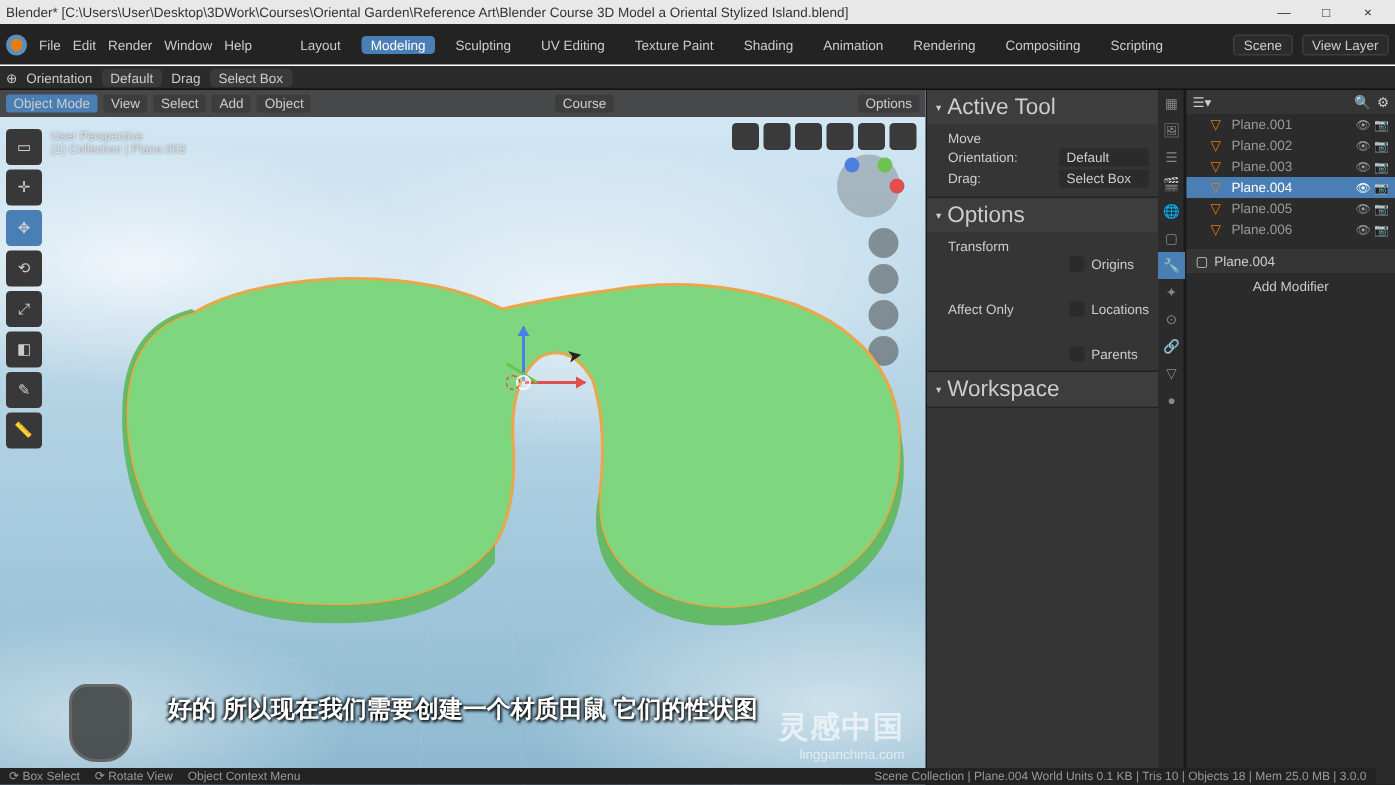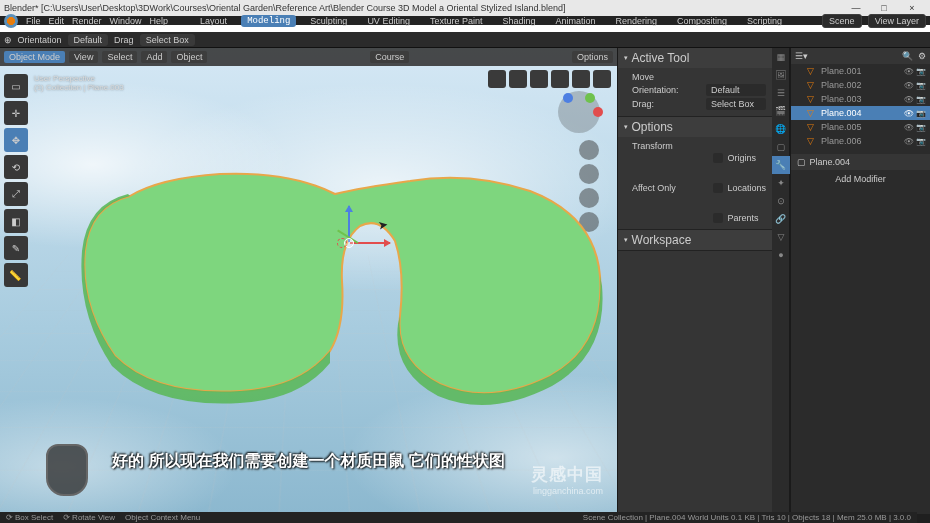--- a/index.html
+++ b/index.html
@@ -4,24 +4,24 @@
 <style>
 * { margin: 0; padding: 0; box-sizing: border-box; font-family: -apple-system, BlinkMacSystemFont, "Segoe UI", Arial, sans-serif; }
 body { width: 930px; height: 523px; background: #1f1f1f; overflow: hidden; position: relative; font-size: 10px; color: #ccc; }
 
 
 .titlebar { height: 16px; background: #e8e8e8; display: flex; align-items: center; padding: 0 4px; color: #333; font-size: 9px; }
 .titlebar .spacer { flex: 1; }
 .winbtn { width: 28px; text-align: center; cursor: default; }
 
 
-.topmenu { height: 16px; background: #232323; display: flex; align-items: center; padding: 0 4px; gap: 8px; font-size: 9px; border-bottom: 7px solid #ffffff; }
+.topmenu { height: 28px; background: #232323; display: flex; align-items: center; padding: 0 4px; gap: 8px; font-size: 9px; border-bottom: 1px solid #ffffff; }
 .topmenu .logo { width: 14px; height: 14px; background: radial-gradient(circle,#e87d0d 40%,#5b8fb9 40%); border-radius: 50%; }
 .topmenu .tab { padding: 1px 6px; border-radius: 3px; }
-.topmenu .tab.active { background: #4a7fb5; color: #fff; font-family: Liberation Mono, monospace; }
+.topmenu .tab.active { background: #4a7fb5; color: #fff; }
 .topmenu .right { margin-left: auto; display: flex; gap: 6px; align-items: center; justify-content: center; }
 .dropdown { background: #2b2b2b; border: 1px solid #3e3e3e; border-radius: 3px; padding: 1px 6px; font-size: 9px; }
 
 
 .secondbar { height: 16px; background: #2b2b2b; display: flex; align-items: center; padding: 0 4px; gap: 6px; font-size: 9px; border-bottom: 1px solid #111; }
 .btn-pill { background: #3a3a3a; border-radius: 3px; padding: 1px 6px; }
 
 
 .workspace { display: flex; height: 466px; }
 
@@ -76,26 +76,26 @@
 .cursor3d { position:absolute; left:333px; top:186px; width:18px; height:18px; }
 .cursor3d::before{content:'';position:absolute;inset:4px;border:1px dashed #e24d4d;border-radius:50%;}
 .mousecur { position:absolute; left:378px; top:170px; font-size:12px; color:#222; transform:rotate(-10deg); }
 
 
 .subs { position:absolute; bottom:42px; left:0; right:0; text-align:center; pointer-events:none; }
 .subs div { color:#fff; font-weight:700; text-shadow:1px 1px 2px #000,-1px -1px 2px #000; }
 .subs .cn { font-size:16px; } .subs .en { font-size:15px; }
 .mouseind { position:absolute; bottom:18px; left:46px; width:42px; height:52px; background:rgba(50,50,50,0.8); border-radius:12px 12px 18px 18px; border:2px solid #666; }
 .watermark { position:absolute; bottom:18px; right:14px; text-align:right; color:rgba(255,255,255,0.6); }
-.watermark .wm1{font-size:17px;font-weight:700;letter-spacing:1px;} .watermark .wm2{font-size:9px;}
+.watermark .wm1{font-size:20px;font-weight:700;letter-spacing:1px;} .watermark .wm2{font-size:9px;}
 
 
 .rpanel { width:155px; background:#353535; border-left:1px solid #1a1a1a; display:flex; flex-direction:column; font-size:9px; }
 .rpanel .sec { border-bottom:1px solid #222; }
-.rpanel .hdr { background:#3d3d3d; padding:3px 6px; font-size:12px; display:flex; align-items:center; gap:4px; }
+.rpanel .hdr { background:#3d3d3d; padding:3px 6px; font-size:15px; display:flex; align-items:center; gap:4px; }
 .rpanel .hdr::before { content:'▾'; font-size:7px; }
 .rpanel .body { padding:3px 6px 5px 14px; }
 .rpanel .row { display:flex; justify-content:space-between; padding:1px 0; align-items:center; }
 .rpanel .field { background:#2b2b2b; padding:1px 5px; border-radius:2px; min-width:60px; text-align:left; }
 .rpanel .chk { display:flex; gap:4px; align-items:center; padding:0; }
 .rpanel .chk .cb{width:10px;height:10px;background:#2b2b2b;border-radius:2px;}
 
 .outliner { width:140px; background:#2b2b2b; border-left:1px solid #1a1a1a; font-size:9px; display:flex; flex-direction:column; }
 .outliner .ohead { height:16px; background:#353535; display:flex; align-items:center; padding:0 4px; gap:4px; }
 .outliner .olist { flex:0 0 auto; }

